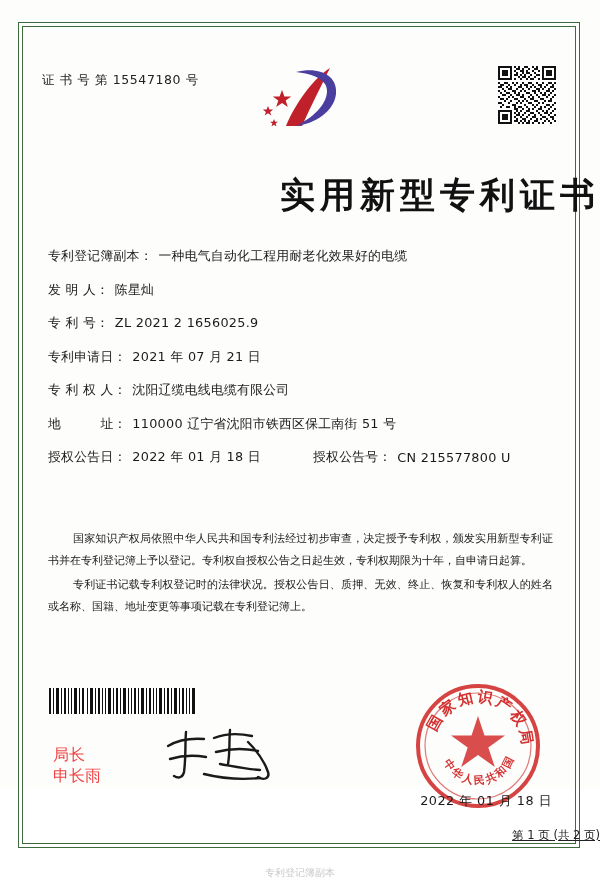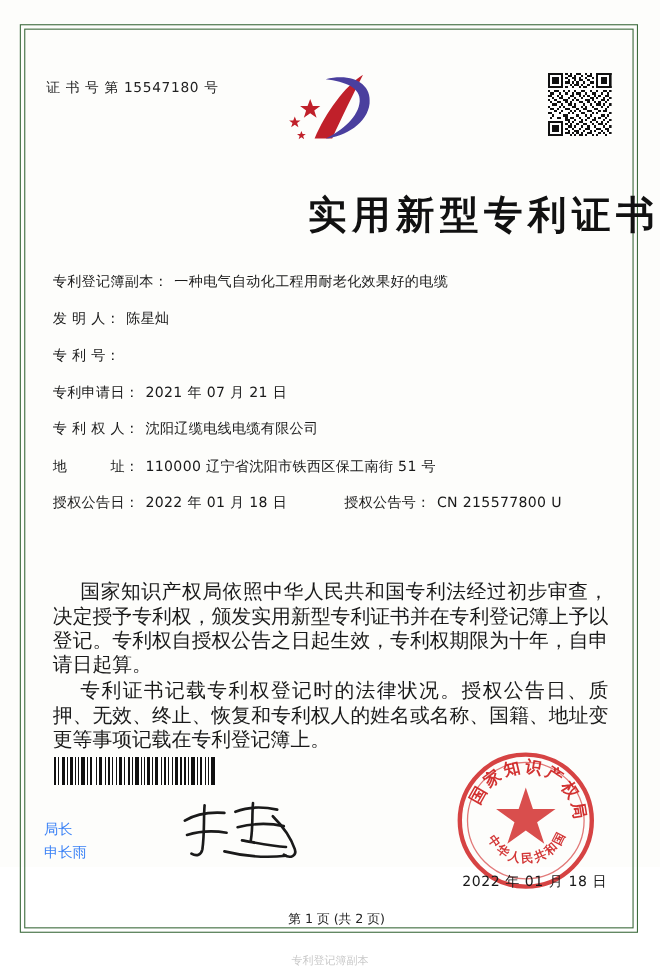--- a/index.html
+++ b/index.html
@@ -115,21 +115,21 @@
     display: flex;
     align-items: center;
   }
 
   
   .body-text {
     position: absolute;
     left: 48px;
     top: 528px;
     width: 505px;
-    font-size: 18px;
+    font-size: 11px;
     line-height: 22px;
     font-family: "DejaVu Sans", sans-serif;
     color: #1a1a1a;
     text-align: justify;
   }
   .body-text p {
     margin: 0 0 2px 0;
     text-indent: 25px;
   }
 
@@ -147,26 +147,26 @@
     position: absolute;
     right: 58px;
     top: 682px;
     width: 128px;
     height: 128px;
   }
 
   
   .sig-label {
     position: absolute;
-    left: 40px;
+    left: 53px;
     top: 744px;
-    font-size: 13px;
+    font-size: 16px;
     font-family: "DejaVu Sans", sans-serif;
     line-height: 21px;
-    color: #3b82f6;
+    color: #ef4444;
   }
   .sig-hand {
     position: absolute;
     left: 160px;
     top: 726px;
     width: 120px;
     height: 58px;
   }
 
   
@@ -179,24 +179,25 @@
     color: #1a1a1a;
     letter-spacing: 0.5px;
   }
 
   
   .page-footer {
     position: absolute;
     left: 12px;
     right: 0;
     top: 828px;
-    text-align: center;
+    text-align: right;
     font-size: 11.5px;
     font-family: "DejaVu Sans", sans-serif;
     color: #222;
+    text-decoration: underline;
   }
   .page-footer-faded {
     position: absolute;
     left: 0;
     right: 0;
     top: 866px;
     text-align: center;
     font-size: 10px;
     font-family: Liberation Mono, monospace;
     color: #c9c9c9;
@@ -455,20 +456,21 @@
       <span class="field-value">一种电气自动化工程用耐老化效果好的电缆</span>
     </div>
     <div class="field-row">
       <span class="field-label">发 明 人</span>
       <span class="field-sep">：</span>
       <span class="field-value">陈星灿</span>
     </div>
     <div class="field-row">
       <span class="field-label">专 利 号</span>
       <span class="field-sep">：</span>
+      <span class="field-value">ZL 2021 2 1656025.9</span>
     </div>
     <div class="field-row">
       <span class="field-label">专利申请日</span>
       <span class="field-sep">：</span>
       <span class="field-value">2021 年 07 月 21 日</span>
     </div>
     <div class="field-row">
       <span class="field-label">专 利 权 人</span>
       <span class="field-sep">：</span>
       <span class="field-value">沈阳辽缆电线电缆有限公司</span>

